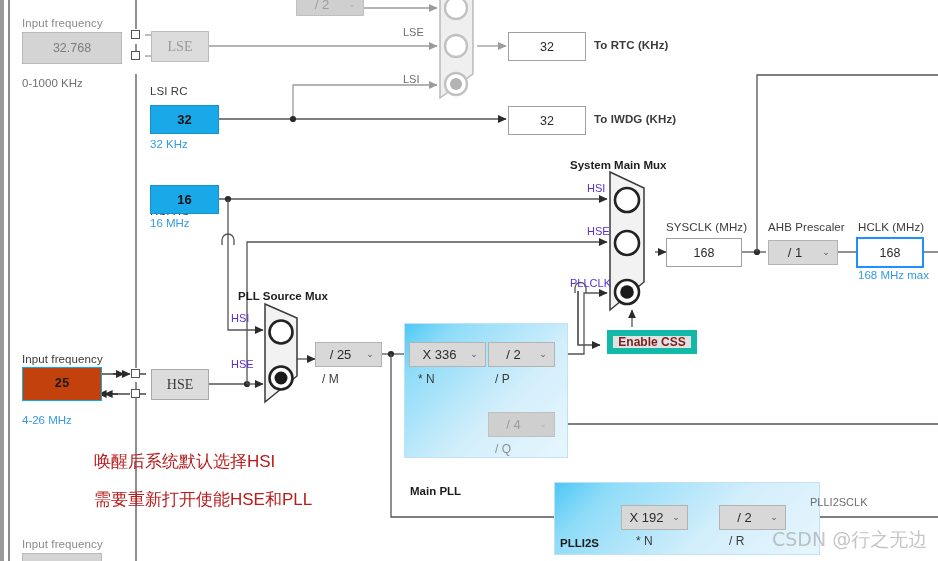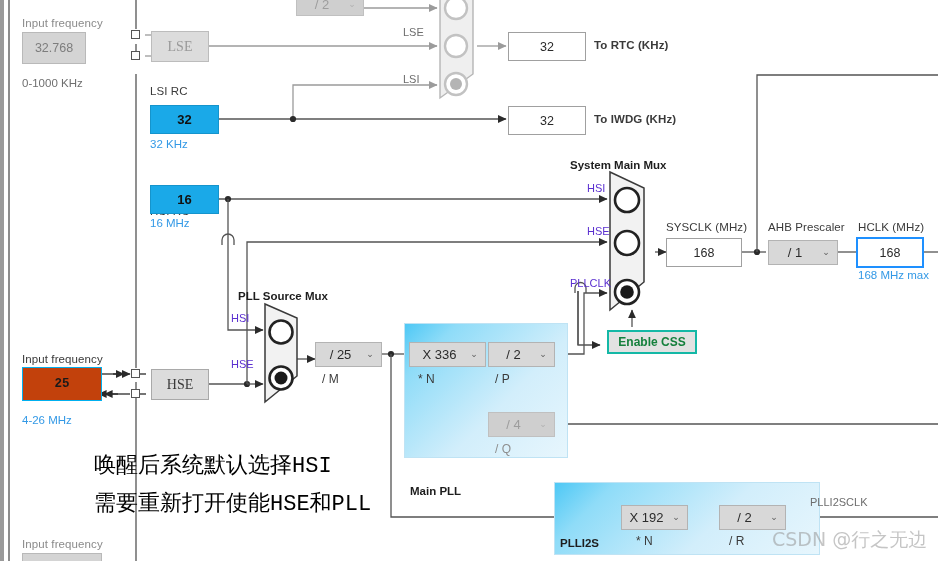--- a/index.html
+++ b/index.html
@@ -137,24 +137,24 @@
     font-size: 9px; color: #5d5d5d; line-height: 1;
   }
   .dd.disabled { background: #cfcfcf; border-color: #c0c0c0; color: #9d9d9d; }
   .dd.disabled .dd-arrow { color: #b0b0b0; }
 
   
   .btn {
     position: absolute;
     display: flex; align-items: center; justify-content: center;
     background: #e2e2e2;
-    border: 2px solid #14b8a6;
+    border: 6px solid #14b8a6;
     font-size: 12px;
     font-weight: bold;
-    color: #15803d;
+    color: #7f1d1d;
   }
 
   
   .pllpanel {
     position: absolute;
     background: linear-gradient(135deg, #4ec8f5 0%, #8fdcf8 18%, #d2eefb 60%, #e7f6fd 100%);
     border: 1px solid #bfe3f4;
   }
   .pll-title {
     position: absolute;
@@ -179,24 +179,24 @@
     position: absolute;
     font-size: 11px;
     color: #5a2fd0;
     white-space: nowrap;
     font-weight: normal;
   }
   .sig-grey { color: #6d6d6d; }
 
   .annot {
     position: absolute;
-    color: #000000;
-    font-size: 22px;
-    white-space: nowrap;
-    font-family: Liberation Mono, monospace;
+    color: #b91c1c;
+    font-size: 17px;
+    white-space: nowrap;
+    font-family: Liberation Sans, sans-serif;
   }
 
   .watermark {
     position: absolute;
     color: rgba(150,150,150,0.55);
     font-size: 19px;
     white-space: nowrap;
     font-family: "DejaVu Sans", sans-serif;
   }
 </style>
@@ -300,21 +300,21 @@
       <path d="M145,35 L152,35"></path>
       <path d="M145,56 L152,56"></path>
     </g>
   </svg>
 
   <div class="panel-border-outer"></div>
   <div class="panel-border-inner"></div>
   <div class="panel-edge"></div>
 
   <div class="lbl lbl-dim" style="left:22px; top:17px;">Input frequency</div>
-  <div class="freqbox disabled" style="left:22px; top:32px; width:64px; height:32px;">32.768</div>
+  <div class="freqbox disabled" style="left:22px; top:32px; width:100px; height:32px;">32.768</div>
   <div class="sub-grey" style="left:22px; top:77px;">0-1000 KHz</div>
 
   <div class="lbl" style="left:22px; top:353px;">Input frequency</div>
   <div class="freqbox active" style="left:22px; top:367px; width:80px; height:34px;">25</div>
   <div class="sub-blue" style="left:22px; top:414px;">4-26 MHz</div>
 
   <div class="lbl lbl-dim" style="left:22px; top:538px;">Input frequency</div>
   <div class="freqbox disabled" style="left:22px; top:553px; width:80px; height:32px;"></div>
 
   <div class="pin" style="left:131px; top:30px;"></div>

